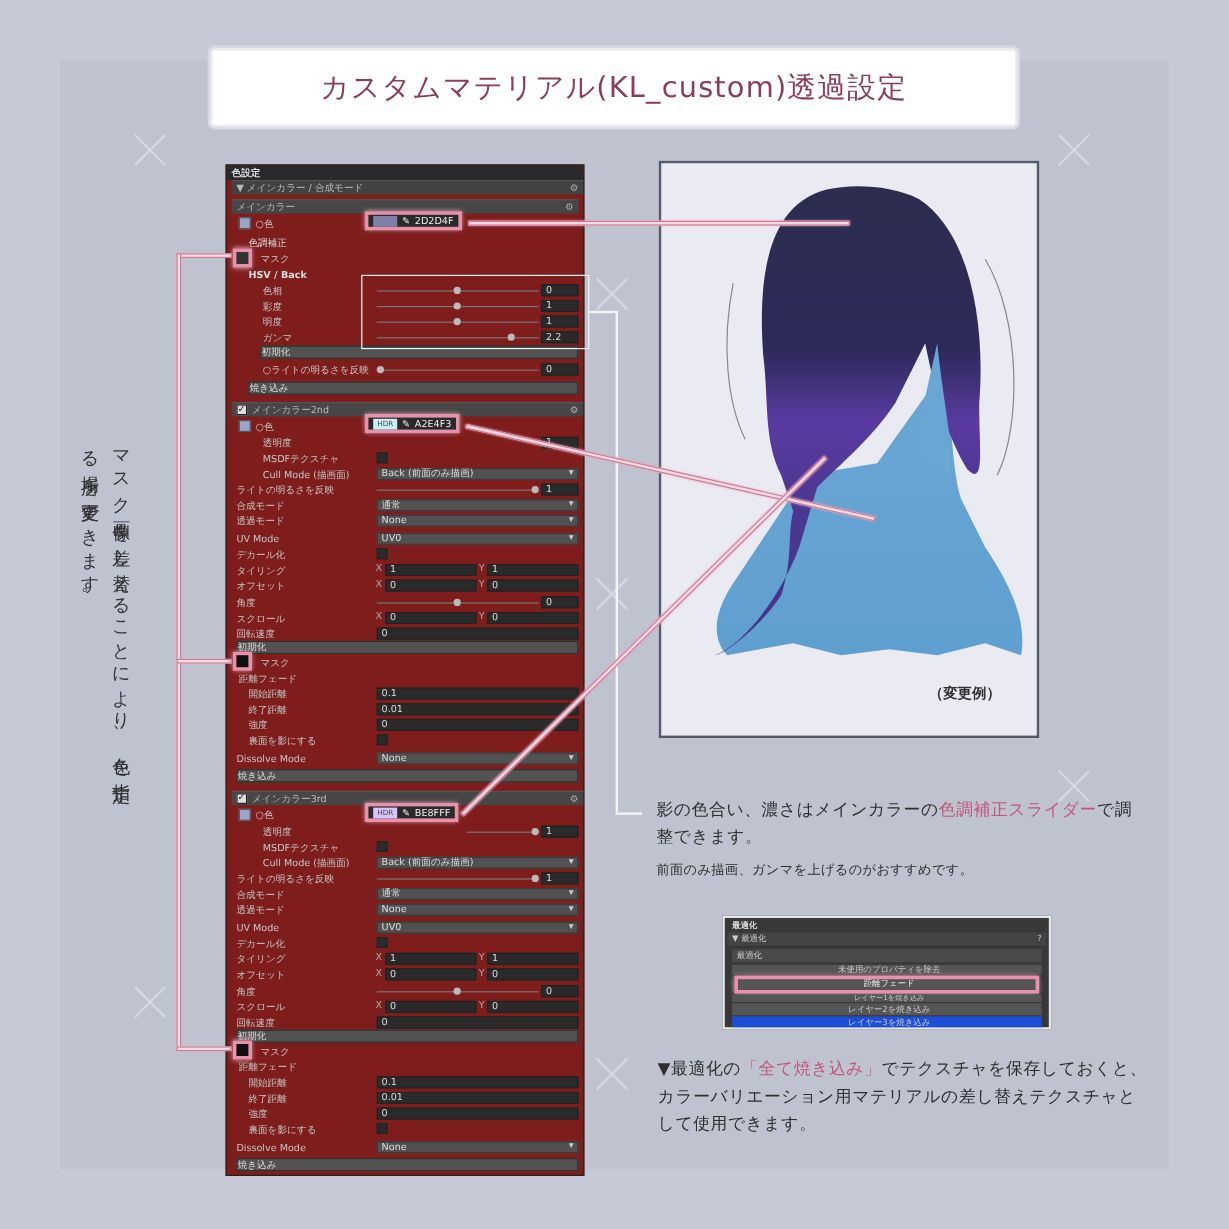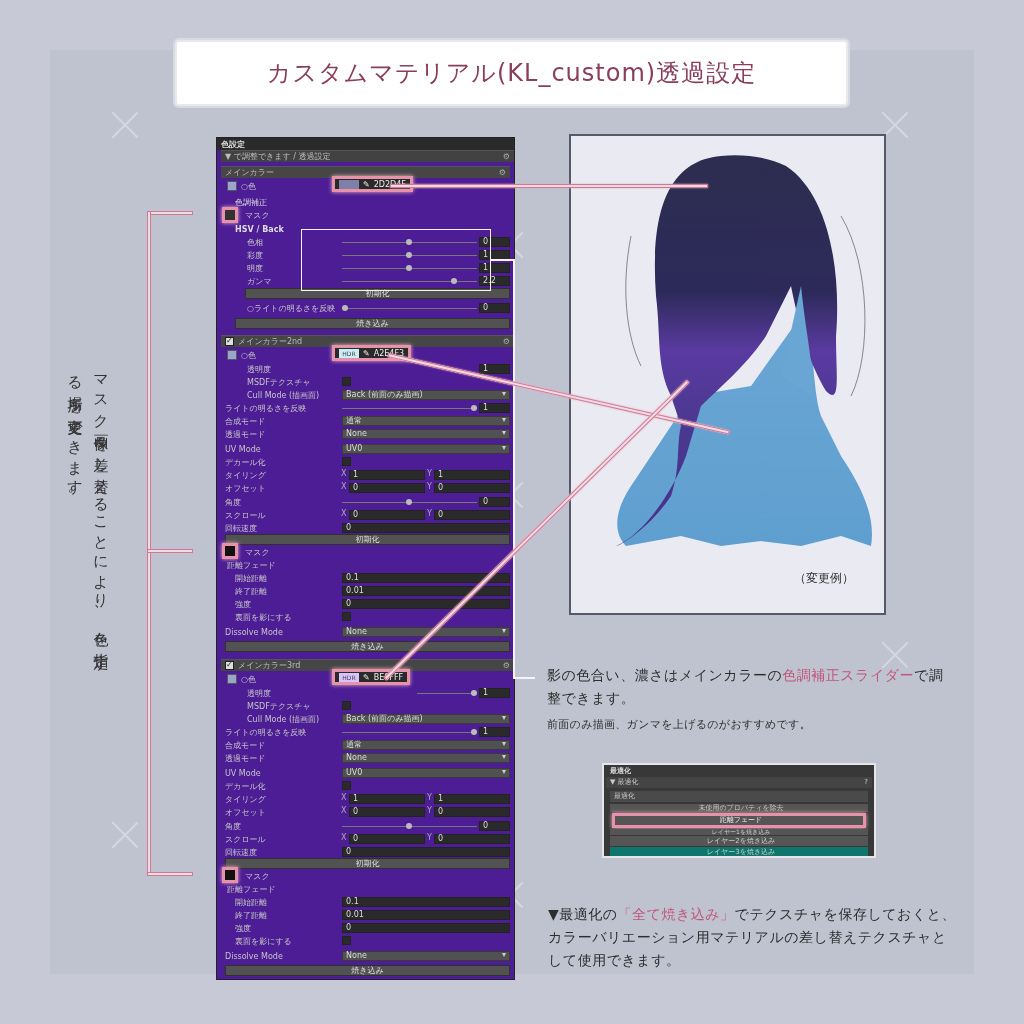--- a/index.html
+++ b/index.html
@@ -26,39 +26,39 @@
     position: absolute; left: 175px; top: 40px; width: 673px; height: 66px;
     background: #fff; border: 2px solid #e8e9ee; border-radius: 4px;
     box-shadow: 0 0 0 2px #d8dae2;
     display: flex; align-items: center; justify-content: center;
   }
   .title-text { color: #8a3e5c; font-size: 24px; letter-spacing: 1px; }
 
   
   .panel {
     position: absolute; left: 188px; top: 137px; width: 299px; height: 843px;
-    background: #4c1d95; border: 1px solid #222;
-    font-size: 8px; color: #c8c8c8; margin-left: 28px;
+    background: #7f1d1d; border: 1px solid #222;
+    font-size: 8px; color: #c8c8c8;
   }
   .panel .row { position: absolute; left: 0; height: 12px; display: flex; align-items: center; white-space: nowrap; }
   .hdr { background: #2a2a2a; width: 297px; padding-left: 4px; color: #ddd; font-weight: bold; }
   .sect { background: #464646; width: 289px; left: 4px !important; padding-left: 4px; color: #bbb; border-top: 1px solid #555; }
   .gear { position: absolute; right: 4px; color: #aaa; font-size: 8px; }
   .label { color: #c6c6c6; }
   .field {
     position: absolute; height: 10px; background: #2a2a2a; border: 1px solid #222;
     color: #ddd; font-size: 8px; padding-left: 3px; line-height: 8px;
   }
   .dropdown { background: #515151; border: 1px solid #3a3a3a; }
   .dropdown::after { content: "▾"; position: absolute; right: 3px; top: -1px; color: #ccc; font-size: 8px; }
   .slider-track { position: absolute; height: 1px; background: #777; }
   .slider-knob { position: absolute; width: 6px; height: 6px; border-radius: 50%; background: #bbb; }
   .btn-bar {
     position: absolute; height: 11px; background: #525252; border: 1px solid #303030;
-    color: #ddd; font-size: 8px; text-align: center; line-height: 9px;
+    color: #ddd; font-size: 8px; text-align: left; line-height: 9px;
   }
   .checkbox { position: absolute; width: 9px; height: 9px; background: #2a2a2a; border: 1px solid #222; }
   .checkbox.on { background: #ddd; }
   .checkbox.on::after { content: "✓"; position: absolute; left: 0; top: -2px; color: #222; font-size: 8px; }
   .tex-icon { position: absolute; width: 10px; height: 10px; background: #9aa6c8; border: 1px solid #556; }
   .swatch-wrap {
     position: absolute; height: 16px; background: #2a2a2a; display: flex; align-items: center; gap: 4px; padding: 0 4px;
     border: 3px solid #e891aa; box-shadow: 0 0 4px #f0b6c6; color: #eee; font-size: 8px;
   }
   .swatch { width: 20px; height: 9px; font-size: 6px; color: #444; text-align: center; line-height: 9px; }
@@ -77,30 +77,30 @@
   .pink-h { position: absolute; height: 4px; background: #f1dbe3; border: 1px solid #d07896; }
 
   .white-box { position: absolute; border: 1.5px solid #f4f4f8; }
   .white-line { position: absolute; background: #f4f4f8; }
 
   .vertical-text {
     position: absolute; writing-mode: vertical-rl; font-size: 15px; color: #333; line-height: 26px; letter-spacing: 2px;
   }
 
   .preview {
-    position: absolute; left: 569px; top: 134px; width: 317px; height: 481px;
-    background: #e9eaf2; border: 2px solid #555a6a;
+    position: absolute; left: 549px; top: 134px; width: 317px; height: 481px;
+    background: #e9eaf2; border: 2px solid #555a6a; font-weight: bold;
   }
   .preview-caption { position: absolute; right: 30px; bottom: 26px; font-size: 12px; color: #333; }
 
   .note { position: absolute; color: #2e2e2e; }
   .note .hl { color: #c2567c; }
   .note1 { left: 547px; top: 664px; font-size: 14px; line-height: 23px; width: 400px; letter-spacing: .5px; }
   .note2 { left: 547px; top: 717px; font-size: 11px; letter-spacing: .3px; }
-  .note3 { left: 548px; top: 880px; font-size: 14px; line-height: 23px; width: 410px; letter-spacing: .5px; margin-top: 23px; }
+  .note3 { left: 548px; top: 880px; font-size: 14px; line-height: 23px; width: 410px; letter-spacing: .5px; }
 
   .opt-panel {
     position: absolute; left: 602px; top: 763px; width: 274px; height: 95px;
     background: #383838; border: 2px solid #e6e6ea; font-size: 7px; color: #ccc; overflow: hidden;
   }
   .opt-panel .o-row { position: absolute; left: 6px; width: 258px; height: 11px; line-height: 11px; padding-left: 4px; }
 </style>
 </head>
 <body>
 
@@ -115,21 +115,21 @@
 
 <div class="title-box">
   <span class="title-text">カスタムマテリアル(KL_custom)透過設定</span>
 </div>
 
 <div class="vertical-text" style="left:62px;top:365px;height:300px">マスク画像を差し替えることにより、色を指定する場所を変更できます。</div>
 
 <div class="panel">
   <div class="row hdr" style="top:0">色設定</div>
   <div class="row sect" style="top:12px;left:2px;width:293px;background:#424242">
-    <span>▼ で調整できます / 透過設定</span>
+    <span>▼ メインカラー / 合成モード</span>
     <span class="gear">⚙</span>
   </div>
   <div class="row sect" style="top:28px">
     <span>メインカラー</span>
     <span class="gear">⚙</span>
   </div>
   <div class="tex-icon" style="left:10px;top:43px"></div>
   <div class="row" style="top:42px;left:24px">○色</div>
   <div class="swatch-wrap" style="left:115px;top:38px">
     <div class="swatch" style="background:#7f80a8"></div>
@@ -352,18 +352,18 @@
   <div class="o-row" style="top:1px;left:2px;color:#ddd;font-weight:bold">最適化</div>
   <div class="o-row" style="top:12px;left:2px;width:266px;background:#444">
     <span>▼ 最適化</span>
     <span style="position:absolute;right:4px">?</span>
   </div>
   <div class="o-row" style="top:26px;background:#4a4a4a">最適化</div>
   <div class="o-row" style="top:39px;background:#555;text-align:center;height:8px;line-height:8px;overflow:hidden">未使用のプロパティを除去</div>
   <div class="o-row" style="top:48px;left:8px;width:254px;background:#555;text-align:center;border:3px solid #e891aa;box-shadow:0 0 4px #f0b6c6;height:15px;line-height:9px;color:#eee">距離フェード</div>
   <div class="o-row" style="top:64px;background:#555;text-align:center;height:6px;line-height:6px;overflow:hidden;font-size:6px">レイヤー1を焼き込み</div>
   <div class="o-row" style="top:71px;background:#555;text-align:center;height:10px;line-height:10px">レイヤー2を焼き込み</div>
-  <div class="o-row" style="top:82px;background:#0f766e;text-align:center;height:10px;line-height:10px">レイヤー3を焼き込み</div>
+  <div class="o-row" style="top:82px;background:#1d4ed8;text-align:center;height:10px;line-height:10px">レイヤー3を焼き込み</div>
 </div>
 
 <div class="note note3">
   <span>▼最適化の</span><span class="hl">「全て焼き込み」</span><span>でテクスチャを保存しておくと、カラーバリエーション用マテリアルの差し替えテクスチャとして使用できます。</span>
 </div>
 
 </body></html>

